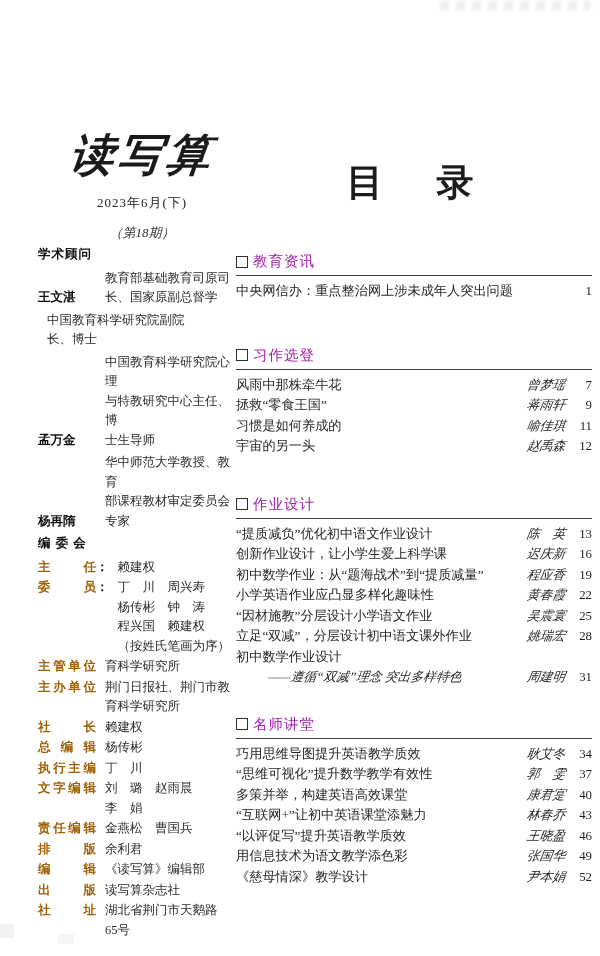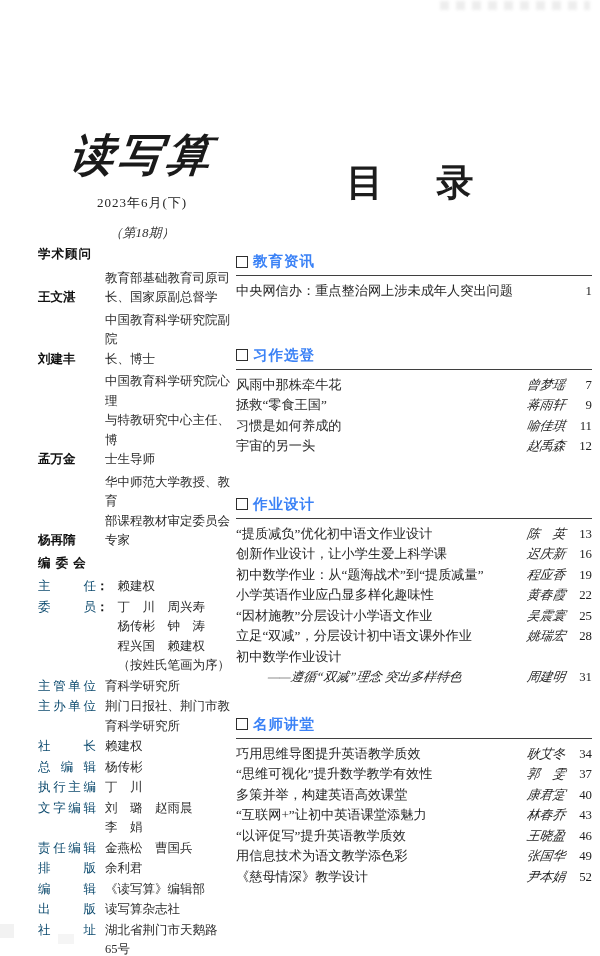--- a/index.html
+++ b/index.html
@@ -17,35 +17,35 @@
   
   .toc-title { position:absolute; left:236px; top:158px; width:356px; text-align:center;
                font-size:37px; font-weight:bold; color:#1c1c1c; letter-spacing:8px; }
 
   
   .left-col { position:absolute; left:38px; top:242px; width:198px; font-size:12.5px; line-height:19.5px; }
   .lheader { font-weight:bold; color:#111; margin:3px 0 4px 0; letter-spacing:1px; }
   .lrow { display:flex; margin-bottom:1px; }
   .advisor { margin-bottom:3px;align-items:flex-end; }
   .lname { width:58px; flex:0 0 58px; font-weight:bold; color:#111; }
-  .llabel { width:58px; flex:0 0 58px; font-weight:normal; color:#0c4a6e;
+  .llabel { width:58px; flex:0 0 58px; font-weight:bold; color:#a16207;
             text-align:justify; text-align-last:justify; }
   .lsep { flex:0 0 auto; font-weight:bold; color:#111; }
   .lvalue { flex:1; margin-left:9px; }
   .lvalue .vline { display:block; }
 
   
   .right-col { position:absolute; left:236px; top:252px; width:356px; }
   .sec { margin-bottom:16px; }
   .sec:nth-of-type(1) { margin-bottom:44px; }
   .sec:nth-of-type(2) { margin-bottom:38px; }
   .sec:nth-of-type(3) { margin-bottom:27px; }
   .sec-head { display:flex; align-items:center; padding-bottom:4px; }
   .sq { width:12px; height:12px; border:1.6px solid #2e2e2e; margin-right:5px; flex:0 0 auto; }
-  .sec-title { font-size:14.5px; font-weight:bold; color:#3b82f6; letter-spacing:1px; }
+  .sec-title { font-size:14.5px; font-weight:normal; color:#a21caf; letter-spacing:1px; }
   .sec-rule { border-top:1.2px solid #3f3f3f; margin-bottom:5px; }
   .entry { display:flex; align-items:baseline; line-height:20.5px; font-size:13.2px; color:#262626; }
   .etitle { flex:1; }
   .esub { flex:1; padding-left:32px; }
   .eauthor { font-style:italic; color:#1f1f1f; font-size:12.8px; margin-right:5px;
              transform:skewX(-8deg); white-space:pre; }
   .epage { flex:0 0 22px; width:22px; text-align:right; font-size:12.8px; color:#1f1f1f; }
 
   
   .smudge-top { position:absolute; top:1px; right:10px; width:150px; height:9px;
@@ -75,21 +75,20 @@
     <div class="lheader">学术顾问</div>
     <div>
         <div class="lrow advisor">
        <span class="lname">王文湛</span>
        <span class="lvalue">
             <span class="vline">教育部基础教育司原司</span>
             <span class="vline">长、国家原副总督学</span>
           </span>
      </div>
         <div class="lrow advisor">
-       <span class="lname">刘建丰</span>
        <span class="lvalue">
             <span class="vline">中国教育科学研究院副院</span>
             <span class="vline">长、博士</span>
           </span>
      </div>
         <div class="lrow advisor">
        <span class="lname">孟万金</span>
        <span class="lvalue">
             <span class="vline">中国教育科学研究院心理</span>
             <span class="vline">与特教研究中心主任、博</span>

